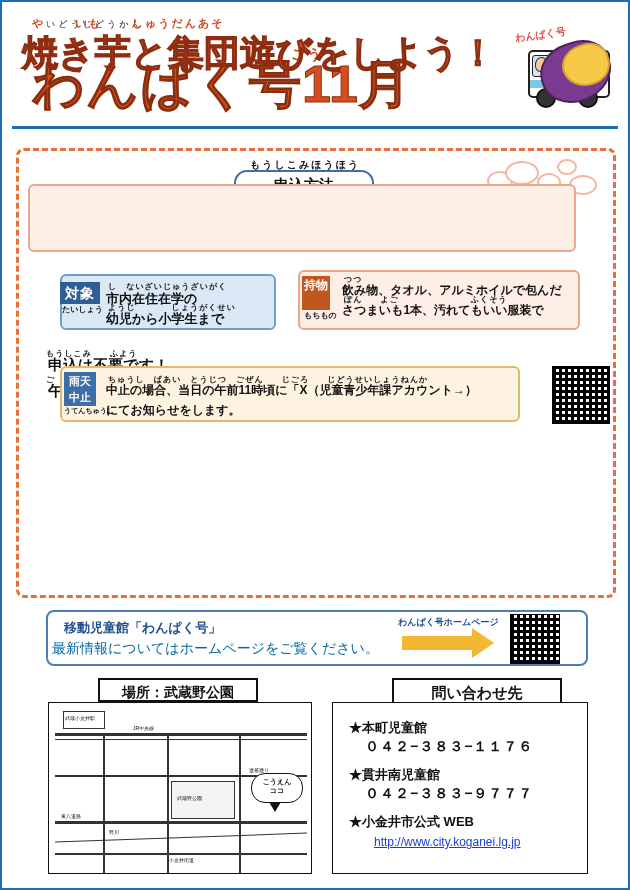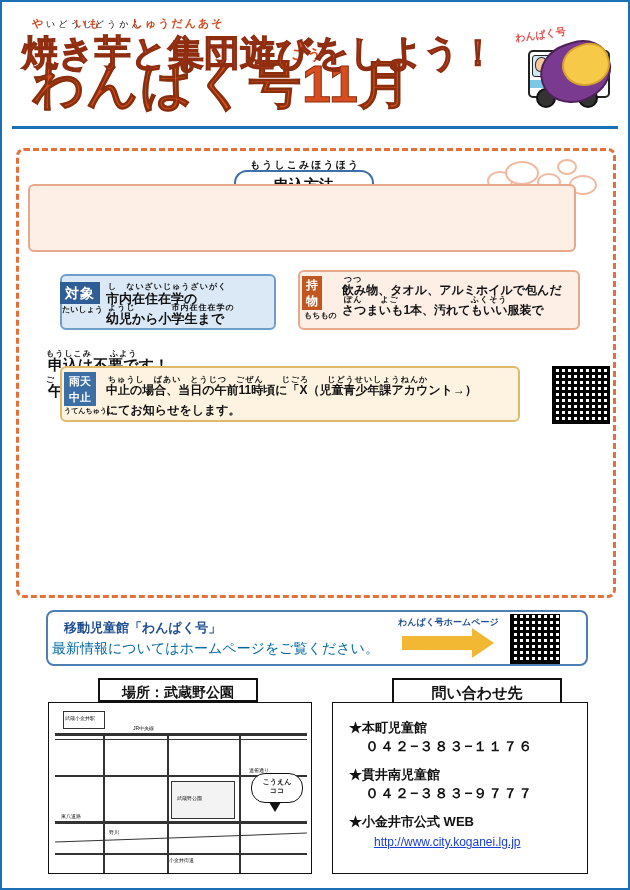--- a/index.html
+++ b/index.html
@@ -375,21 +375,21 @@
     height: 60px;
     background: #fdeee6;
     border: 2px solid #e8a88b;
     border-radius: 6px;
     box-sizing: border-box;
   }
   .mochi-tag {
     position: absolute;
     left: 300px;
     top: 274px;
-    width: 20px;
+    width: 28px;
     height: 34px;
     background: #c2561f;
     color: #ffffff;
     font-size: 12px;
     font-weight: bold;
     text-align: center;
     line-height: 16px;
     padding-top: 1px;
     box-sizing: border-box;
   }
@@ -721,21 +721,21 @@
   <div class="mini-ruby" style="left:44px; top:346px;">もうしこみ　　ふよう</div>
   <div class="peach-line1" style="left:46px; top:354px;">申込は不要です！</div>
   <div class="mini-ruby" style="left:44px; top:372px;">ご　　　じ　　　ご　　　じ　　　や　　はじ　　　　　じかん　あ</div>
   <div class="peach-line2" style="left:46px; top:380px;">午後1時と午後2時に焼き始めるので、時間に合わせてきてね！</div>
 
   <div class="taisho-box"></div>
   <div class="taisho-tag">対象</div>
   <div class="taisho-ruby">たいしょう</div>
   <div class="mini-ruby" style="left:106px; top:279px;">し　ないざいじゅうざいがく</div>
   <div class="taisho-l1">市内在住在学の</div>
-  <div class="mini-ruby" style="left:106px; top:300px;">ようじ　　　　市内在住在学の</div>
+  <div class="mini-ruby" style="left:106px; top:300px;">ようじ　　　　しょうがくせい</div>
   <div class="taisho-l2">幼児から小学生まで</div>
 
   <div class="mochi-box"></div>
   <div class="mochi-tag">持物</div>
   <div class="mochi-ruby">もちもの</div>
   <div class="mini-ruby" style="left:342px; top:272px;">つつ</div>
   <div class="mochi-l1">飲み物、タオル、アルミホイルで包んだ</div>
   <div class="mini-ruby" style="left:342px; top:292px;">ぽん　　よご　　　　　　　　ふくそう</div>
   <div class="mochi-l2">さつまいも1本、汚れてもいい服装で</div>
 

